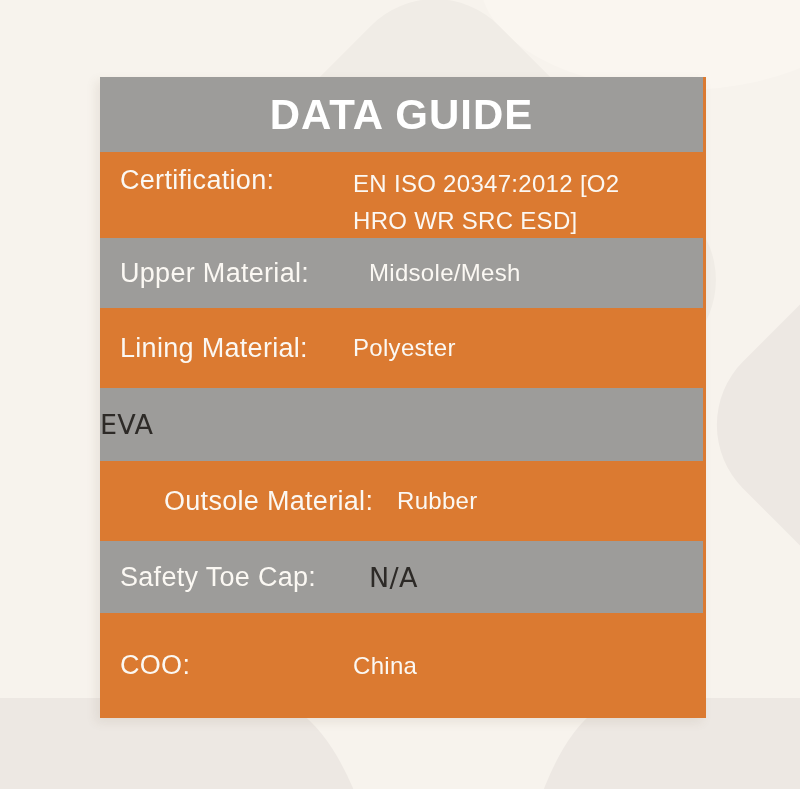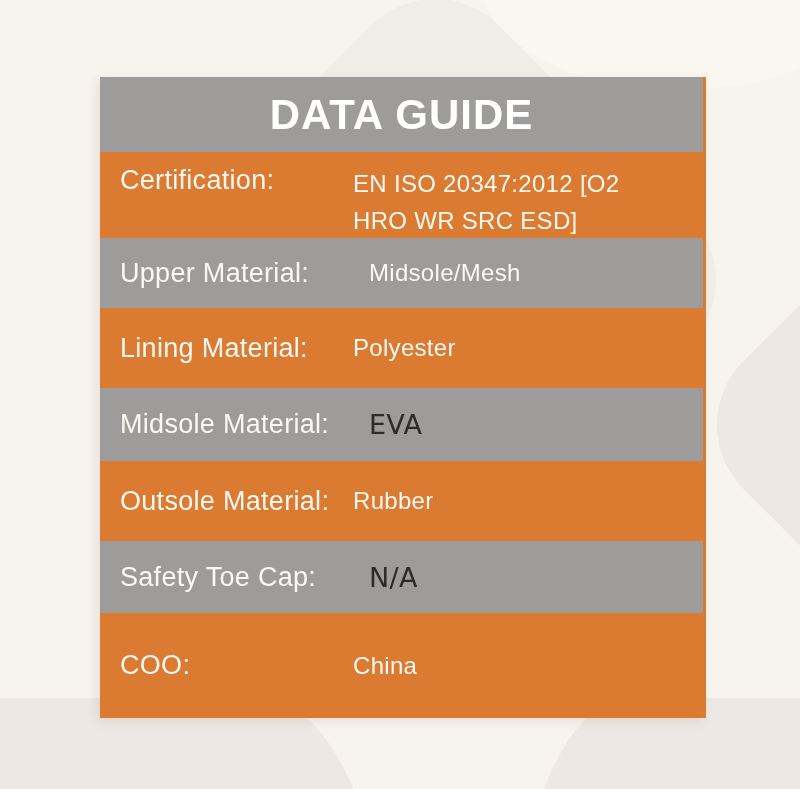--- a/index.html
+++ b/index.html
@@ -82,21 +82,21 @@
     color: #FFFFFF;
     font-size: 42px;
     font-weight: bold;
     letter-spacing: 1px;
   }
 
   .row-certification { height: 86px; align-items: flex-start; }
   .row-upper         { height: 70px; }
   .row-lining        { height: 80px; }
   .row-midsole       { height: 73px; }
-  .row-outsole       { height: 80px; }
+  .row-outsole       { height: 80px; padding-left: 44px; }
   .row-safety        { height: 72px; }
   .row-coo           { height: 105px; }
 
   .cell-label {
     flex: 0 0 253px;
     box-sizing: border-box;
     padding-left: 20px;
     font-size: 27px;
     letter-spacing: 0.3px;
     color: #FBF8F3;
@@ -151,21 +151,20 @@
     <span class="cell-label">Upper Material:</span>
     <span class="cell-value">Midsole/Mesh</span>
   </div>
 
   <div class="row row--orange row-lining">
     <span class="cell-label">Lining Material:</span>
     <span class="cell-value">Polyester</span>
   </div>
 
   <div class="row row--gray row-midsole">
-    <span class="cell-label">Midsole Material:</span>
     <span class="cell-value cell-value--dark">EVA</span>
   </div>
 
   <div class="row row--orange row-outsole">
     <span class="cell-label">Outsole Material:</span>
     <span class="cell-value">Rubber</span>
   </div>
 
   <div class="row row--gray row-safety">
     <span class="cell-label">Safety Toe Cap:</span>

